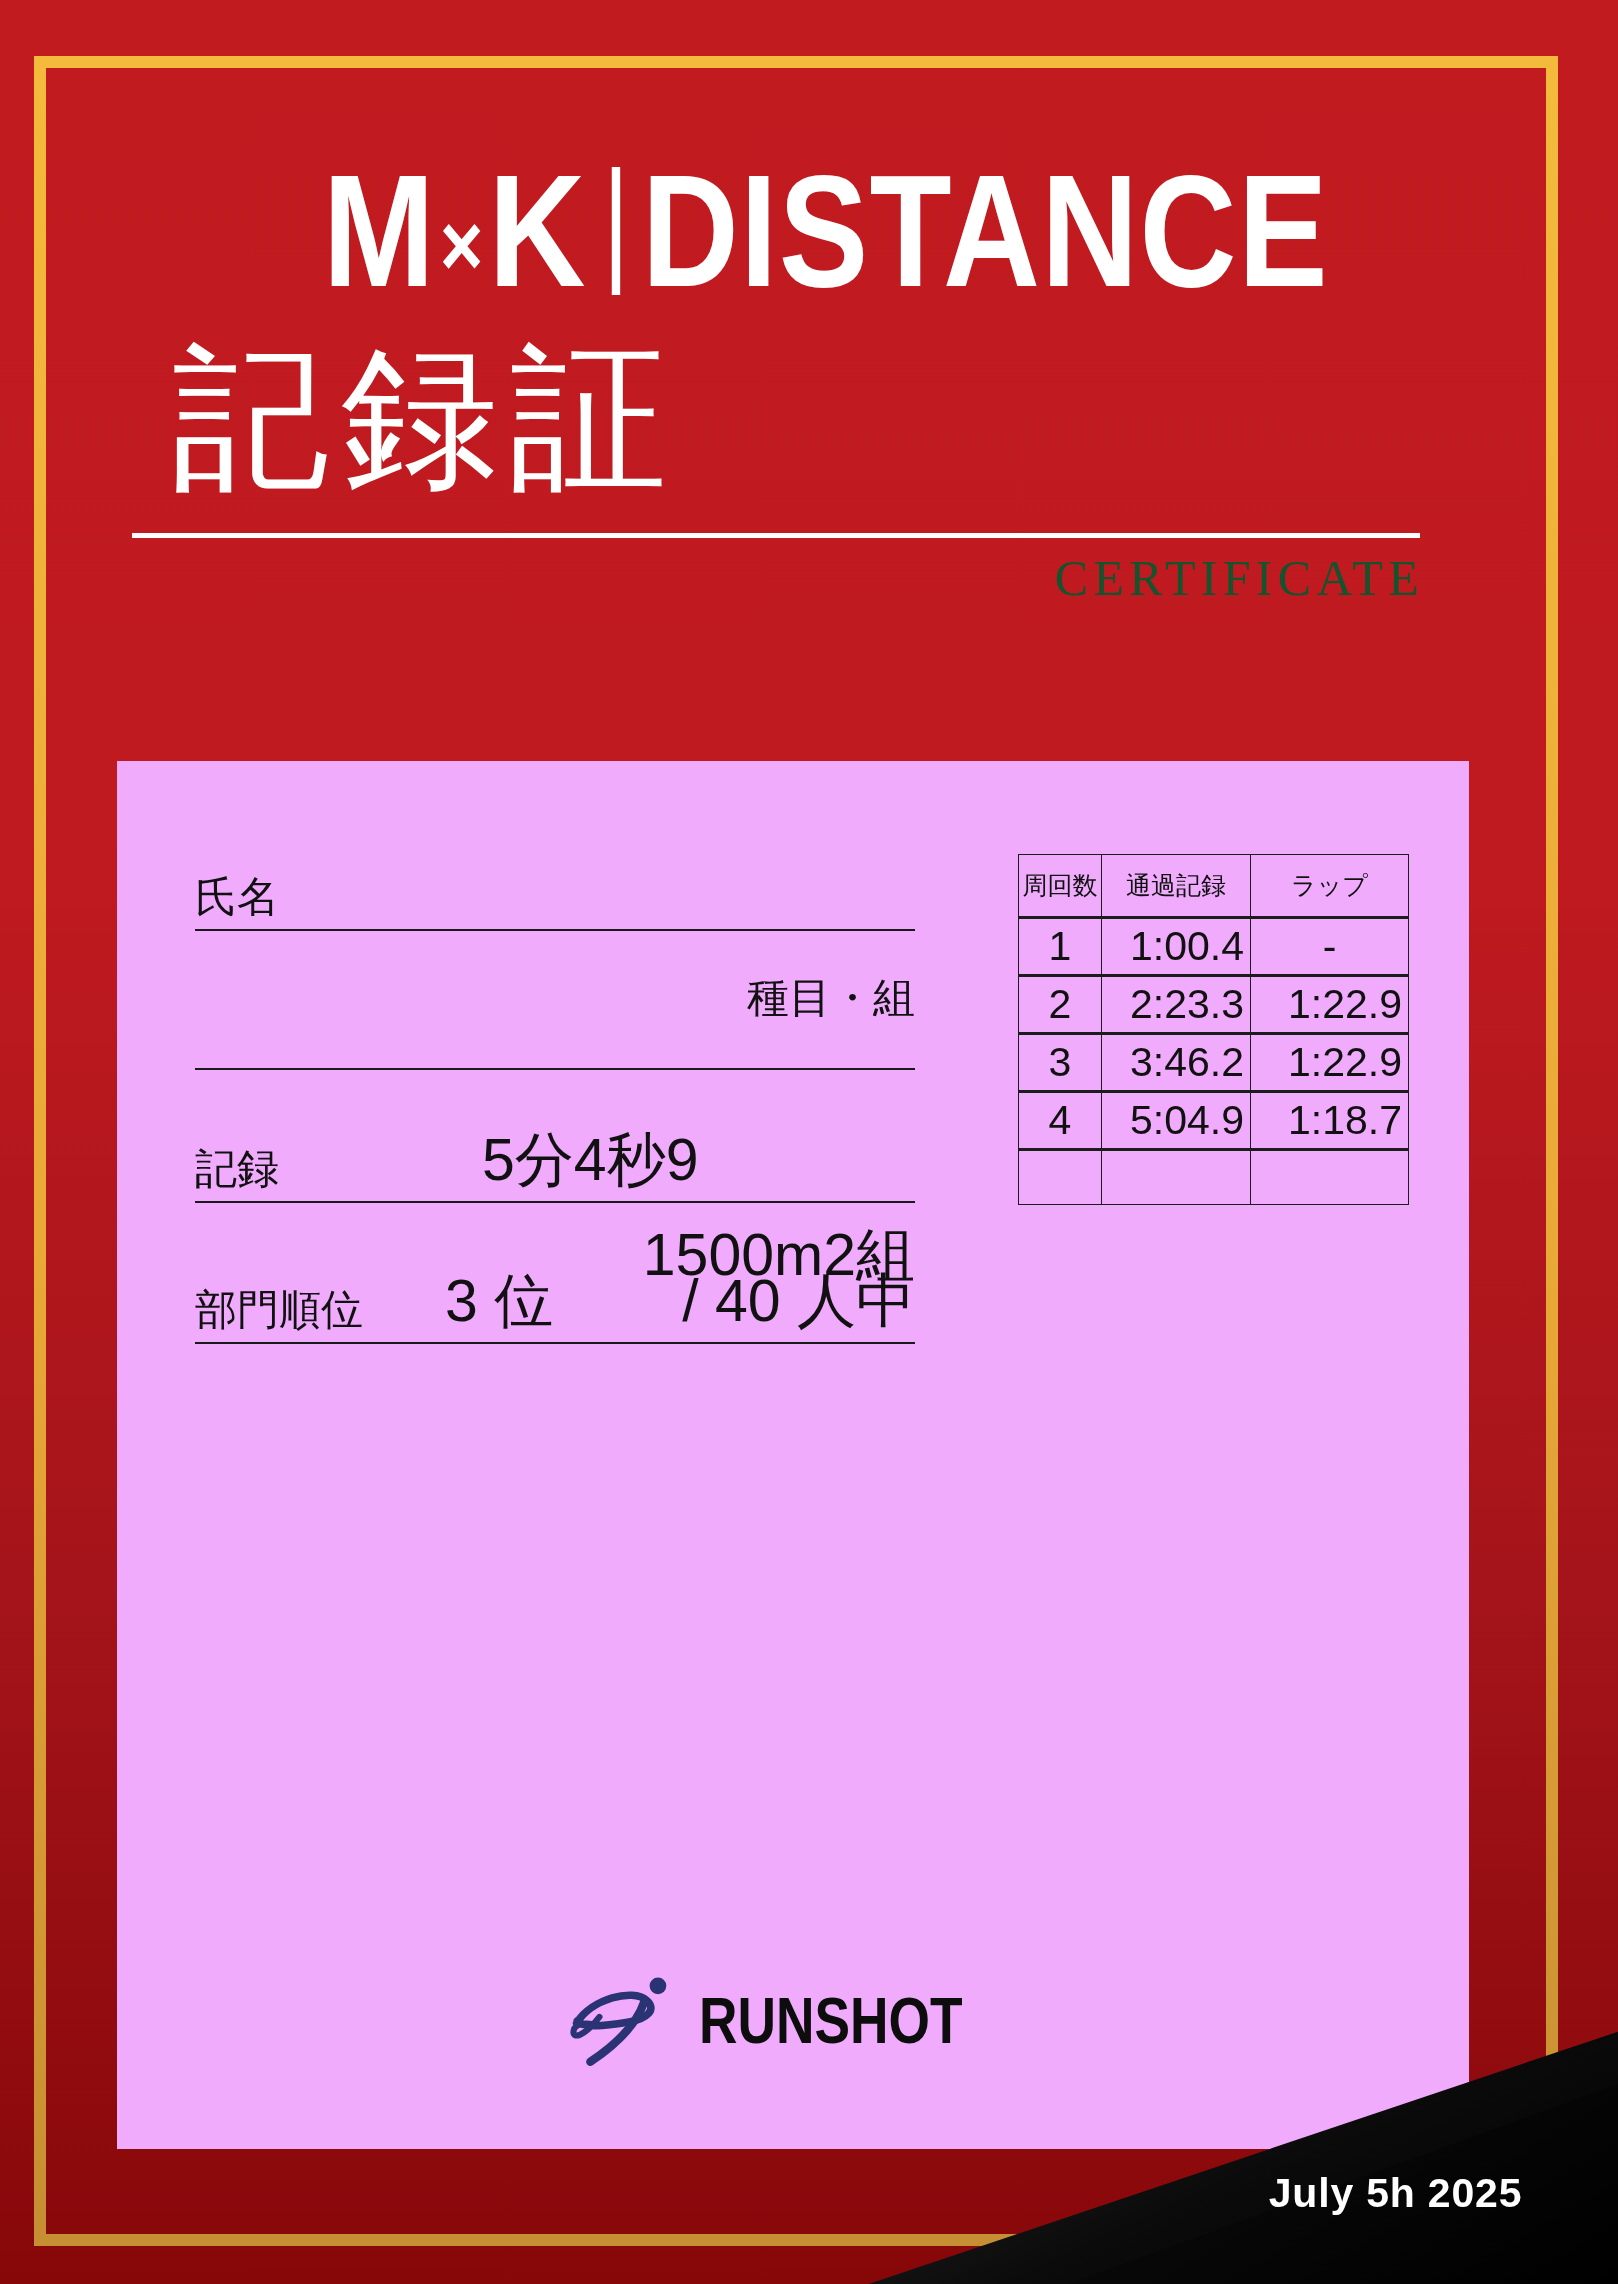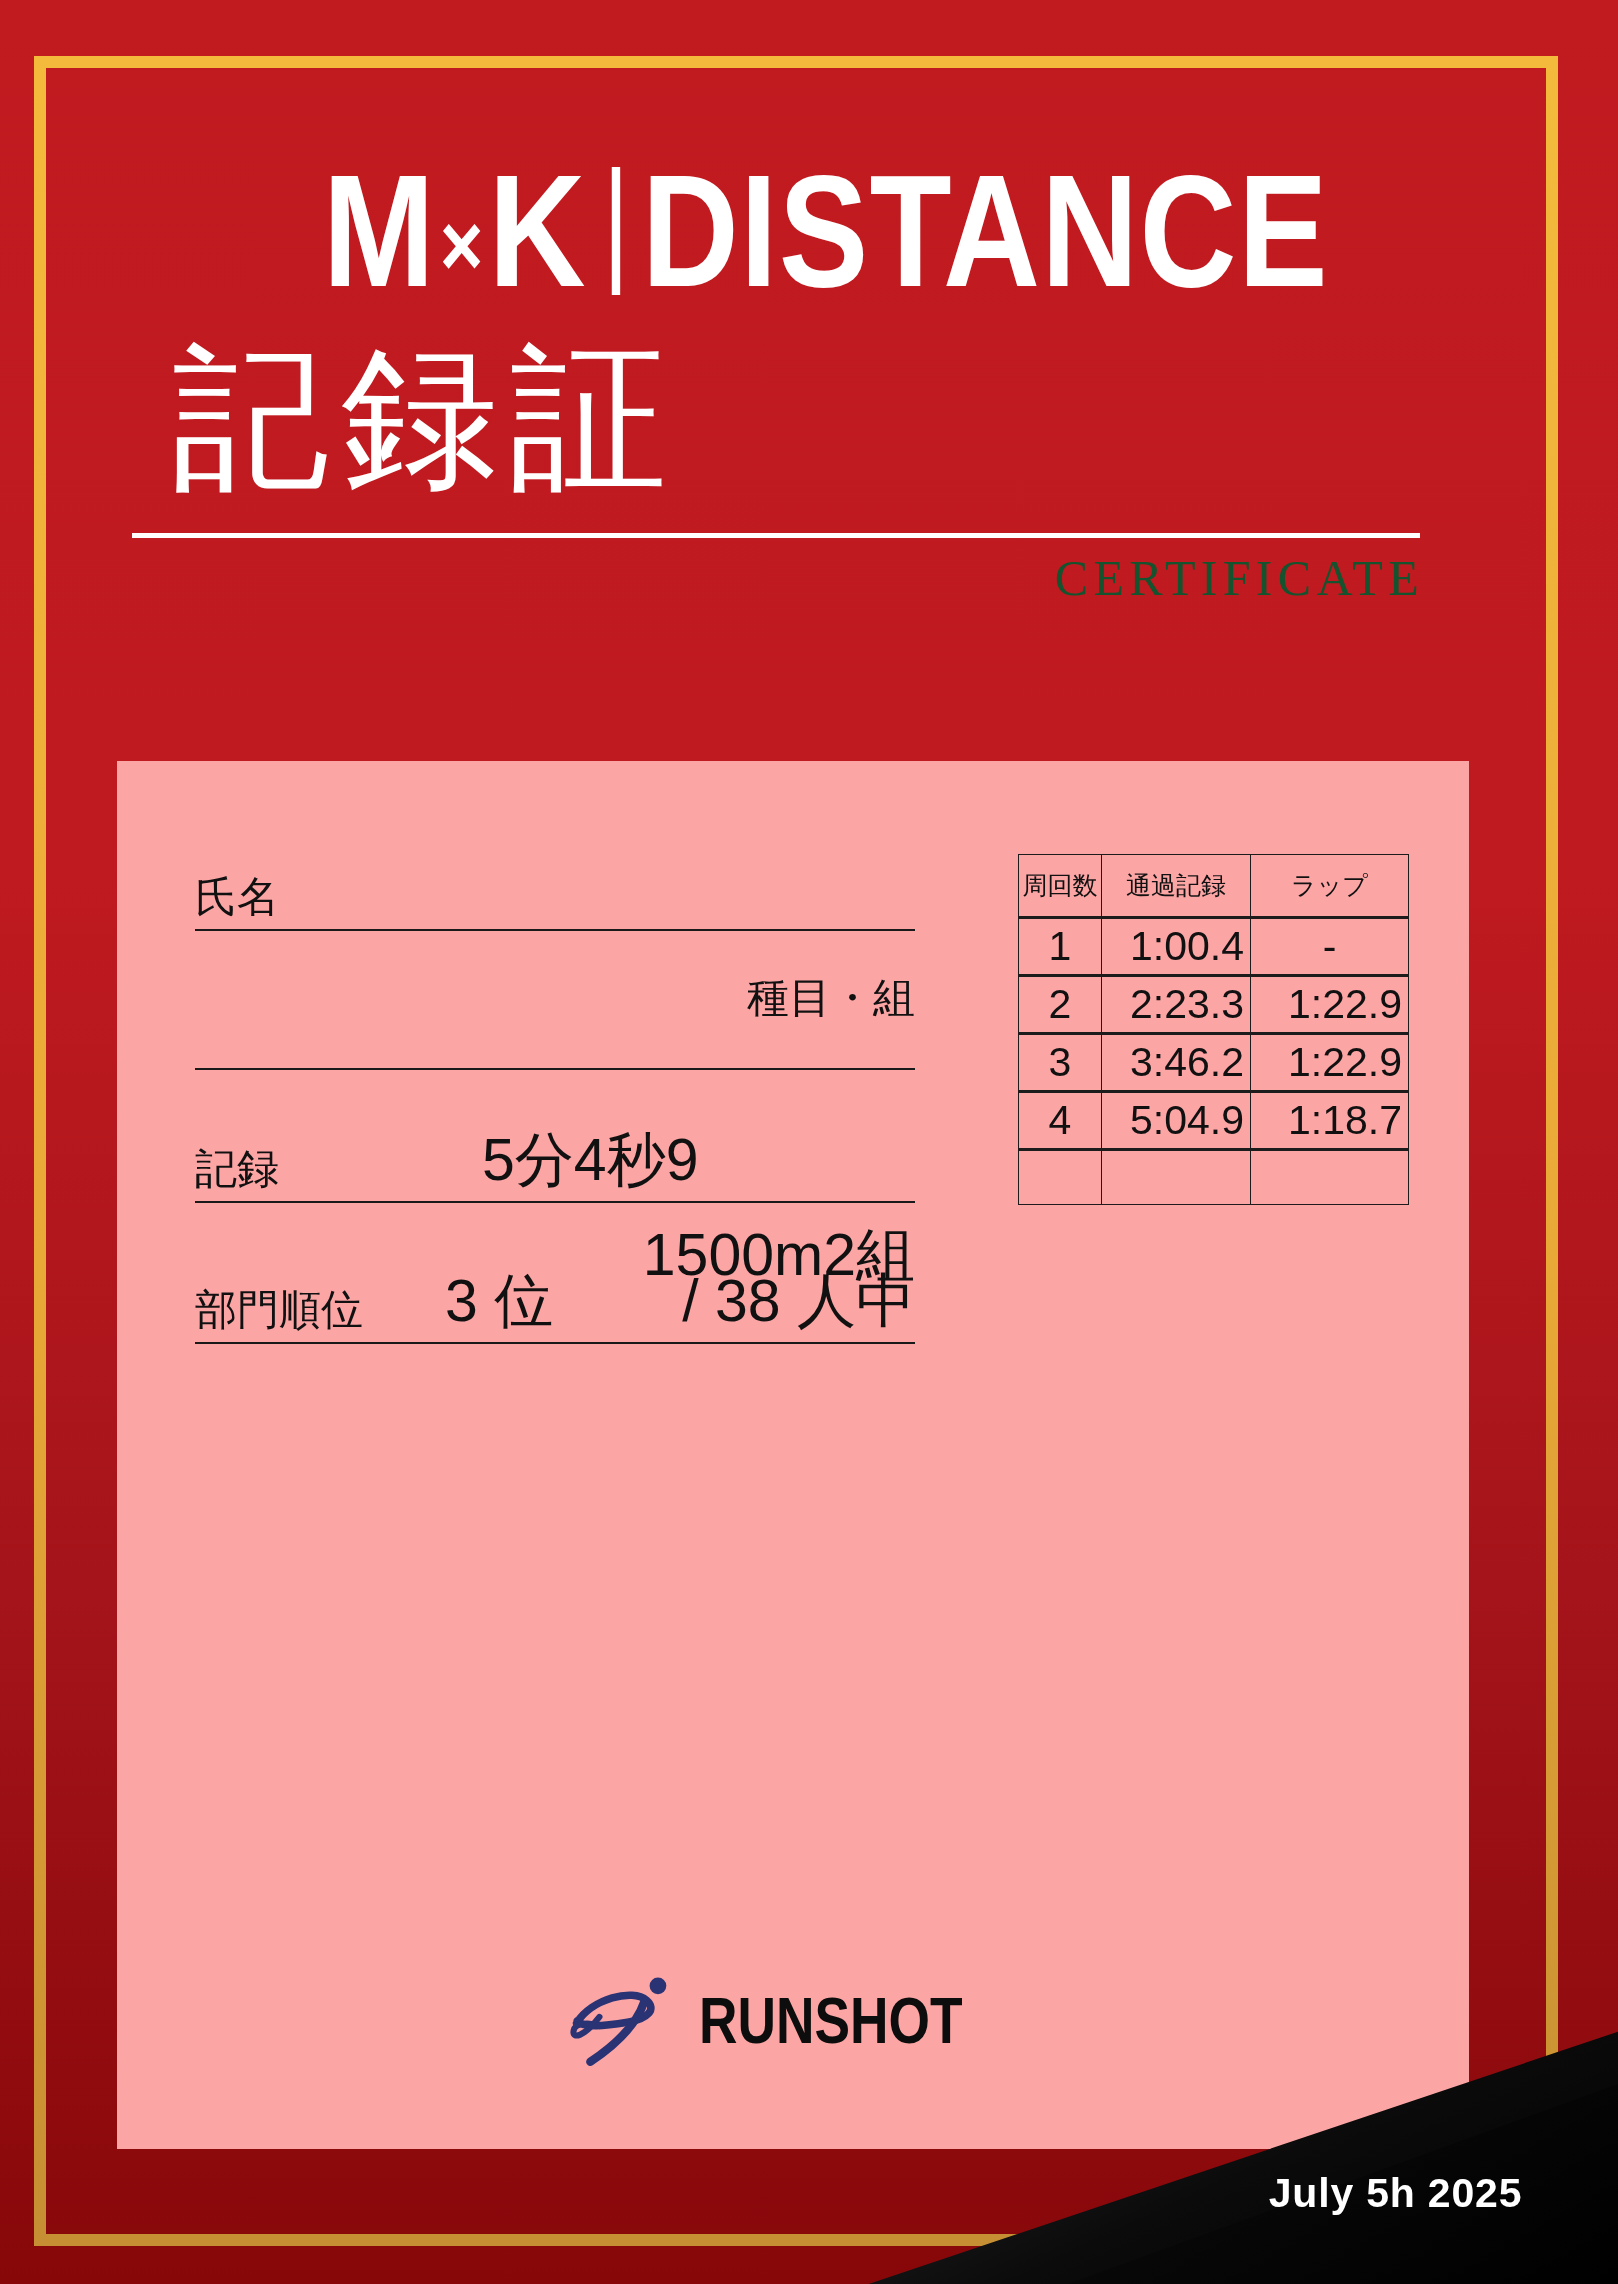--- a/index.html
+++ b/index.html
@@ -37,21 +37,21 @@
     position:absolute;left:132px;top:533px;width:1288px;height:5.3px;background:#ffffff;z-index:2;
   }
   .title-en{
     position:absolute;left:888px;top:549px;width:536px;text-align:right;z-index:2;
     font-family:"Liberation Serif","DejaVu Serif",serif;
     font-size:50px;letter-spacing:5.3px;color:#14532d;font-weight:400;
   }
   
   .card{
     position:absolute;left:117px;top:761px;width:1352px;height:1388px;
-    background:#fca5a5;z-index:2;
+    background:#f0abfc;z-index:2;
   }
   .field-row{
     position:absolute;left:78px;width:720px;height:84px;
     border-bottom:2.3px solid #191919;
     display:flex;align-items:flex-end;padding-bottom:9px;box-sizing:content-box;
     color:#111;white-space:nowrap;
   }
   .field-row .f-label{flex:0 0 250px;font-size:42px;line-height:1.1;}
   .field-row .f-value{font-size:59px;line-height:1.05;}
   .field-row .f-value.fixed{display:inline-block;width:275px;}
@@ -129,21 +129,21 @@
   </div>
 
   <div class="field-row row-3">
     <span class="f-label">記録</span>
     <span class="f-value">5分4秒9</span>
   </div>
 
   <div class="field-row row-4">
     <span class="f-label">部門順位</span>
     <span class="f-value fixed">3 位</span>
-    <span class="f-value">/ 38 人中</span>
+    <span class="f-value">/ 40 人中</span>
   </div>
 
   <table class="laps">
     <colgroup>
         <col class="c1">
         <col class="c2">
         <col class="c3">
       </colgroup>
     <tbody>
         <tr>

